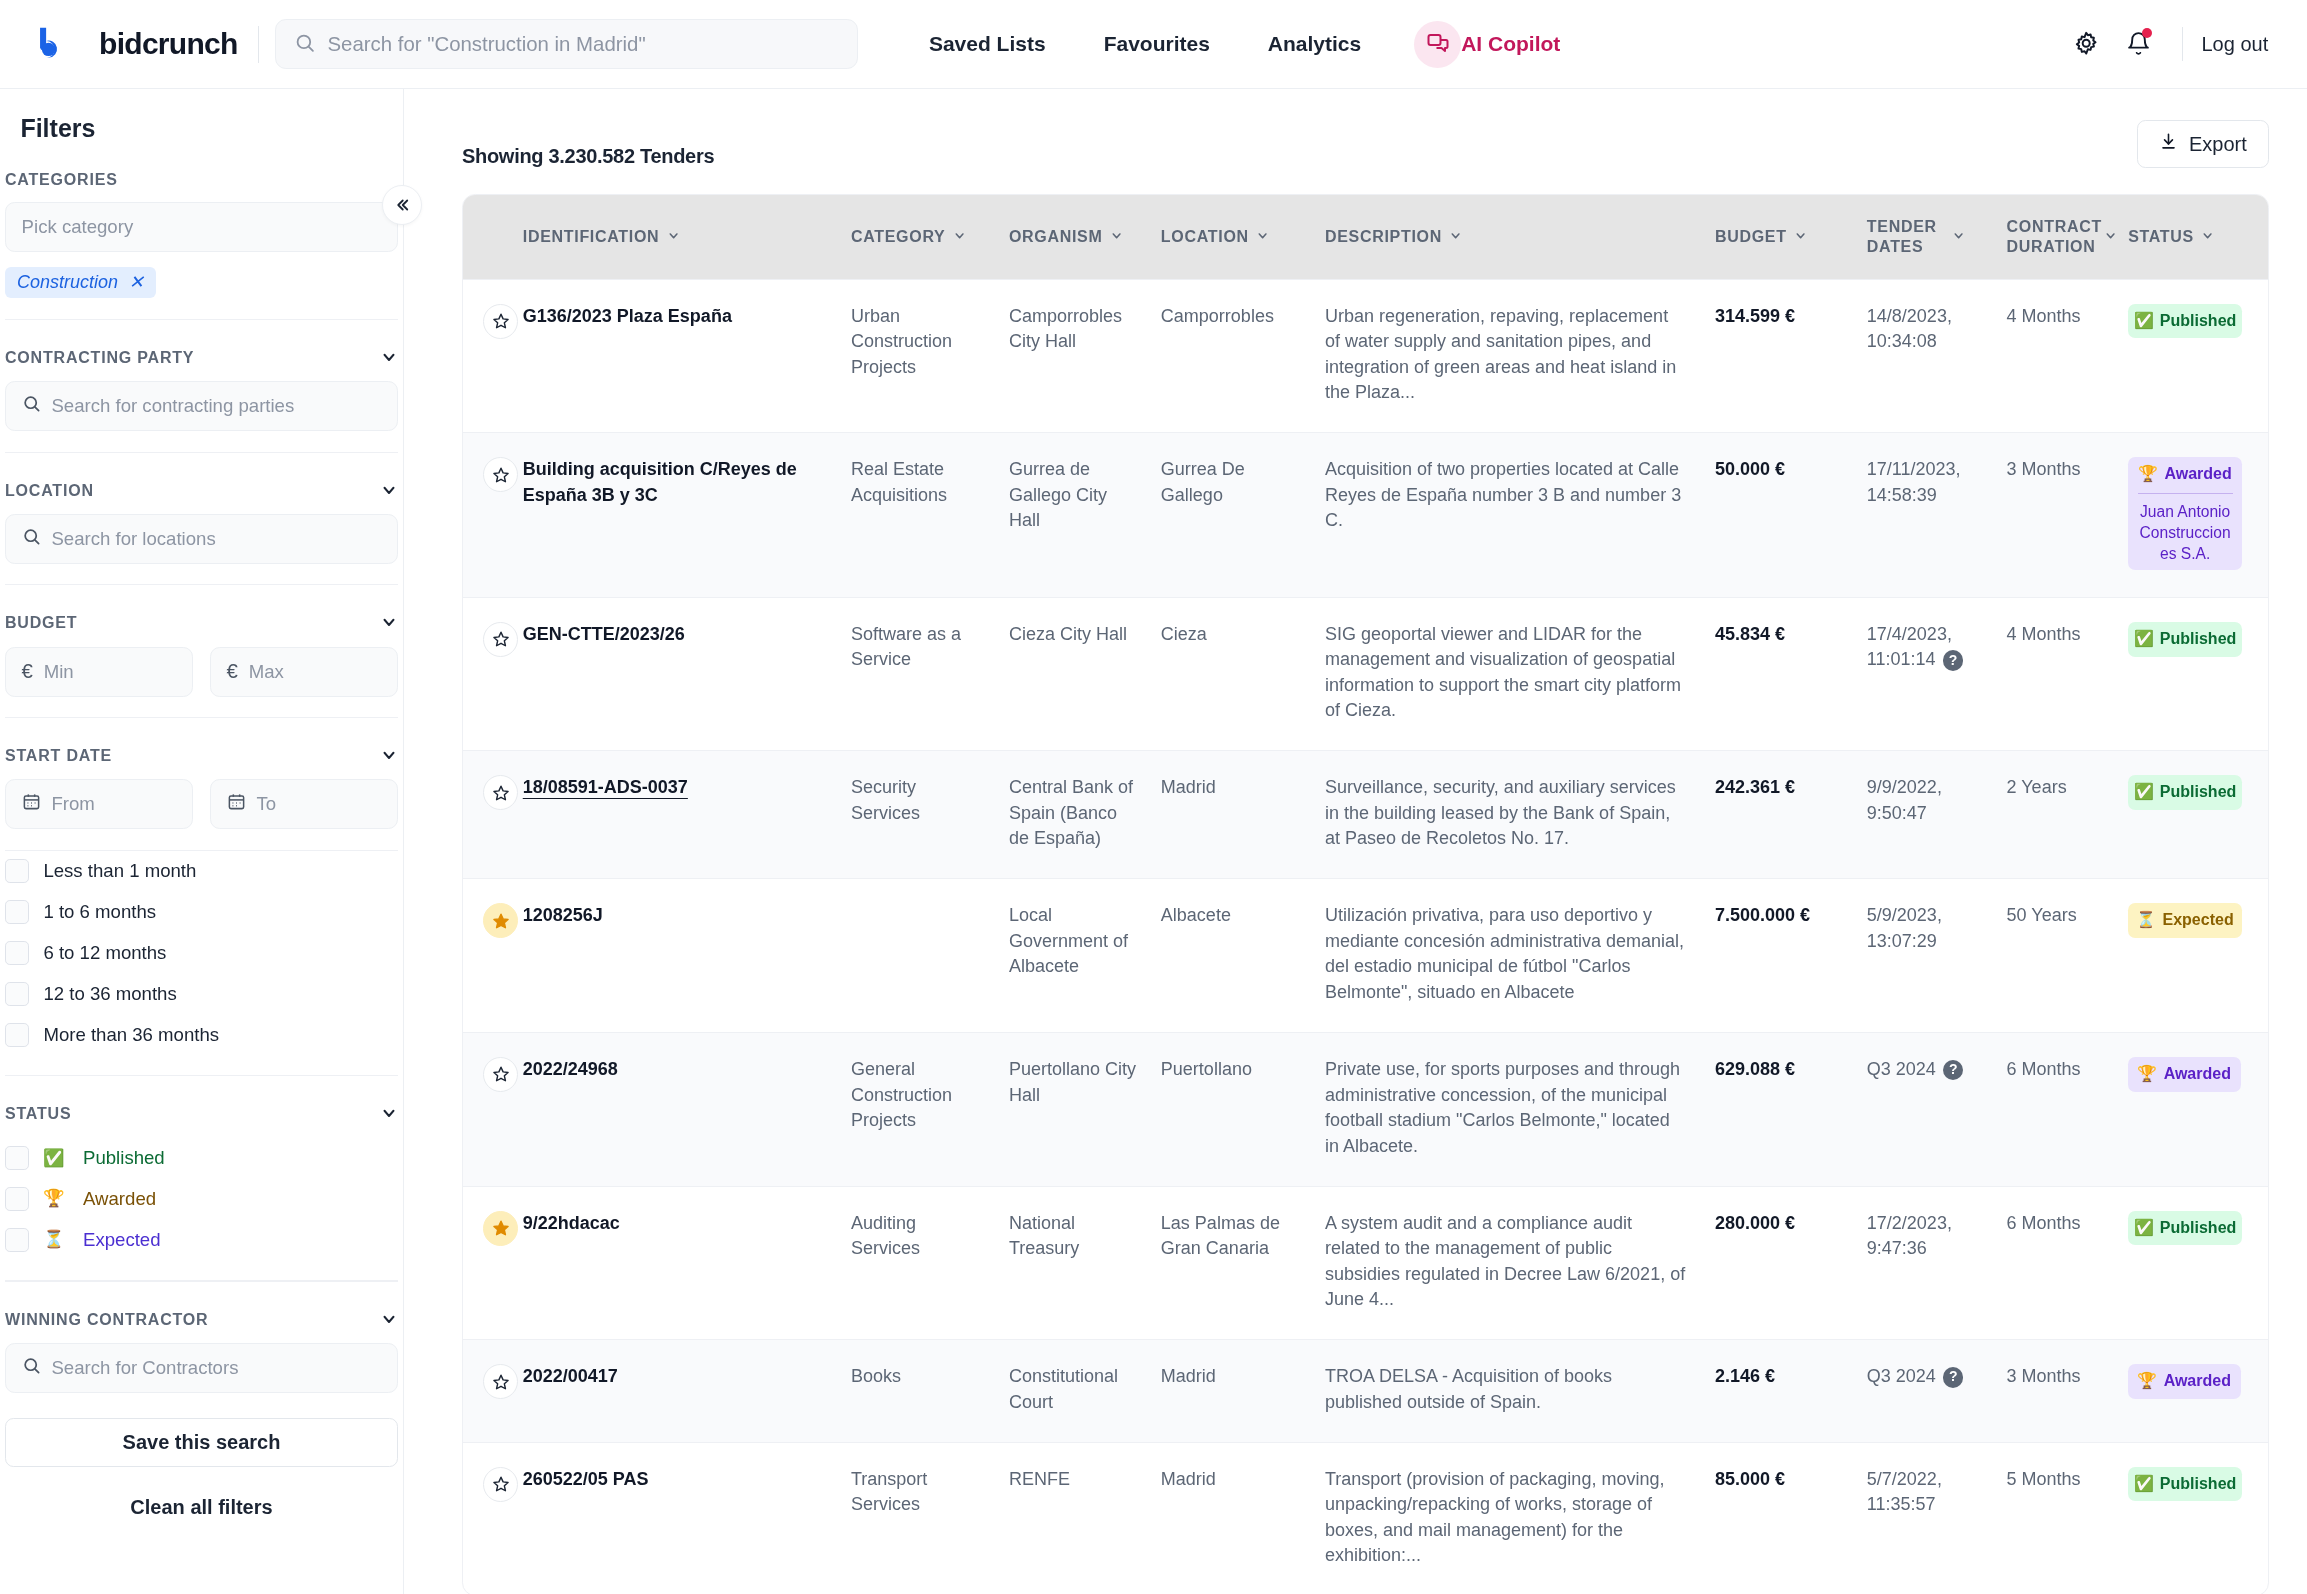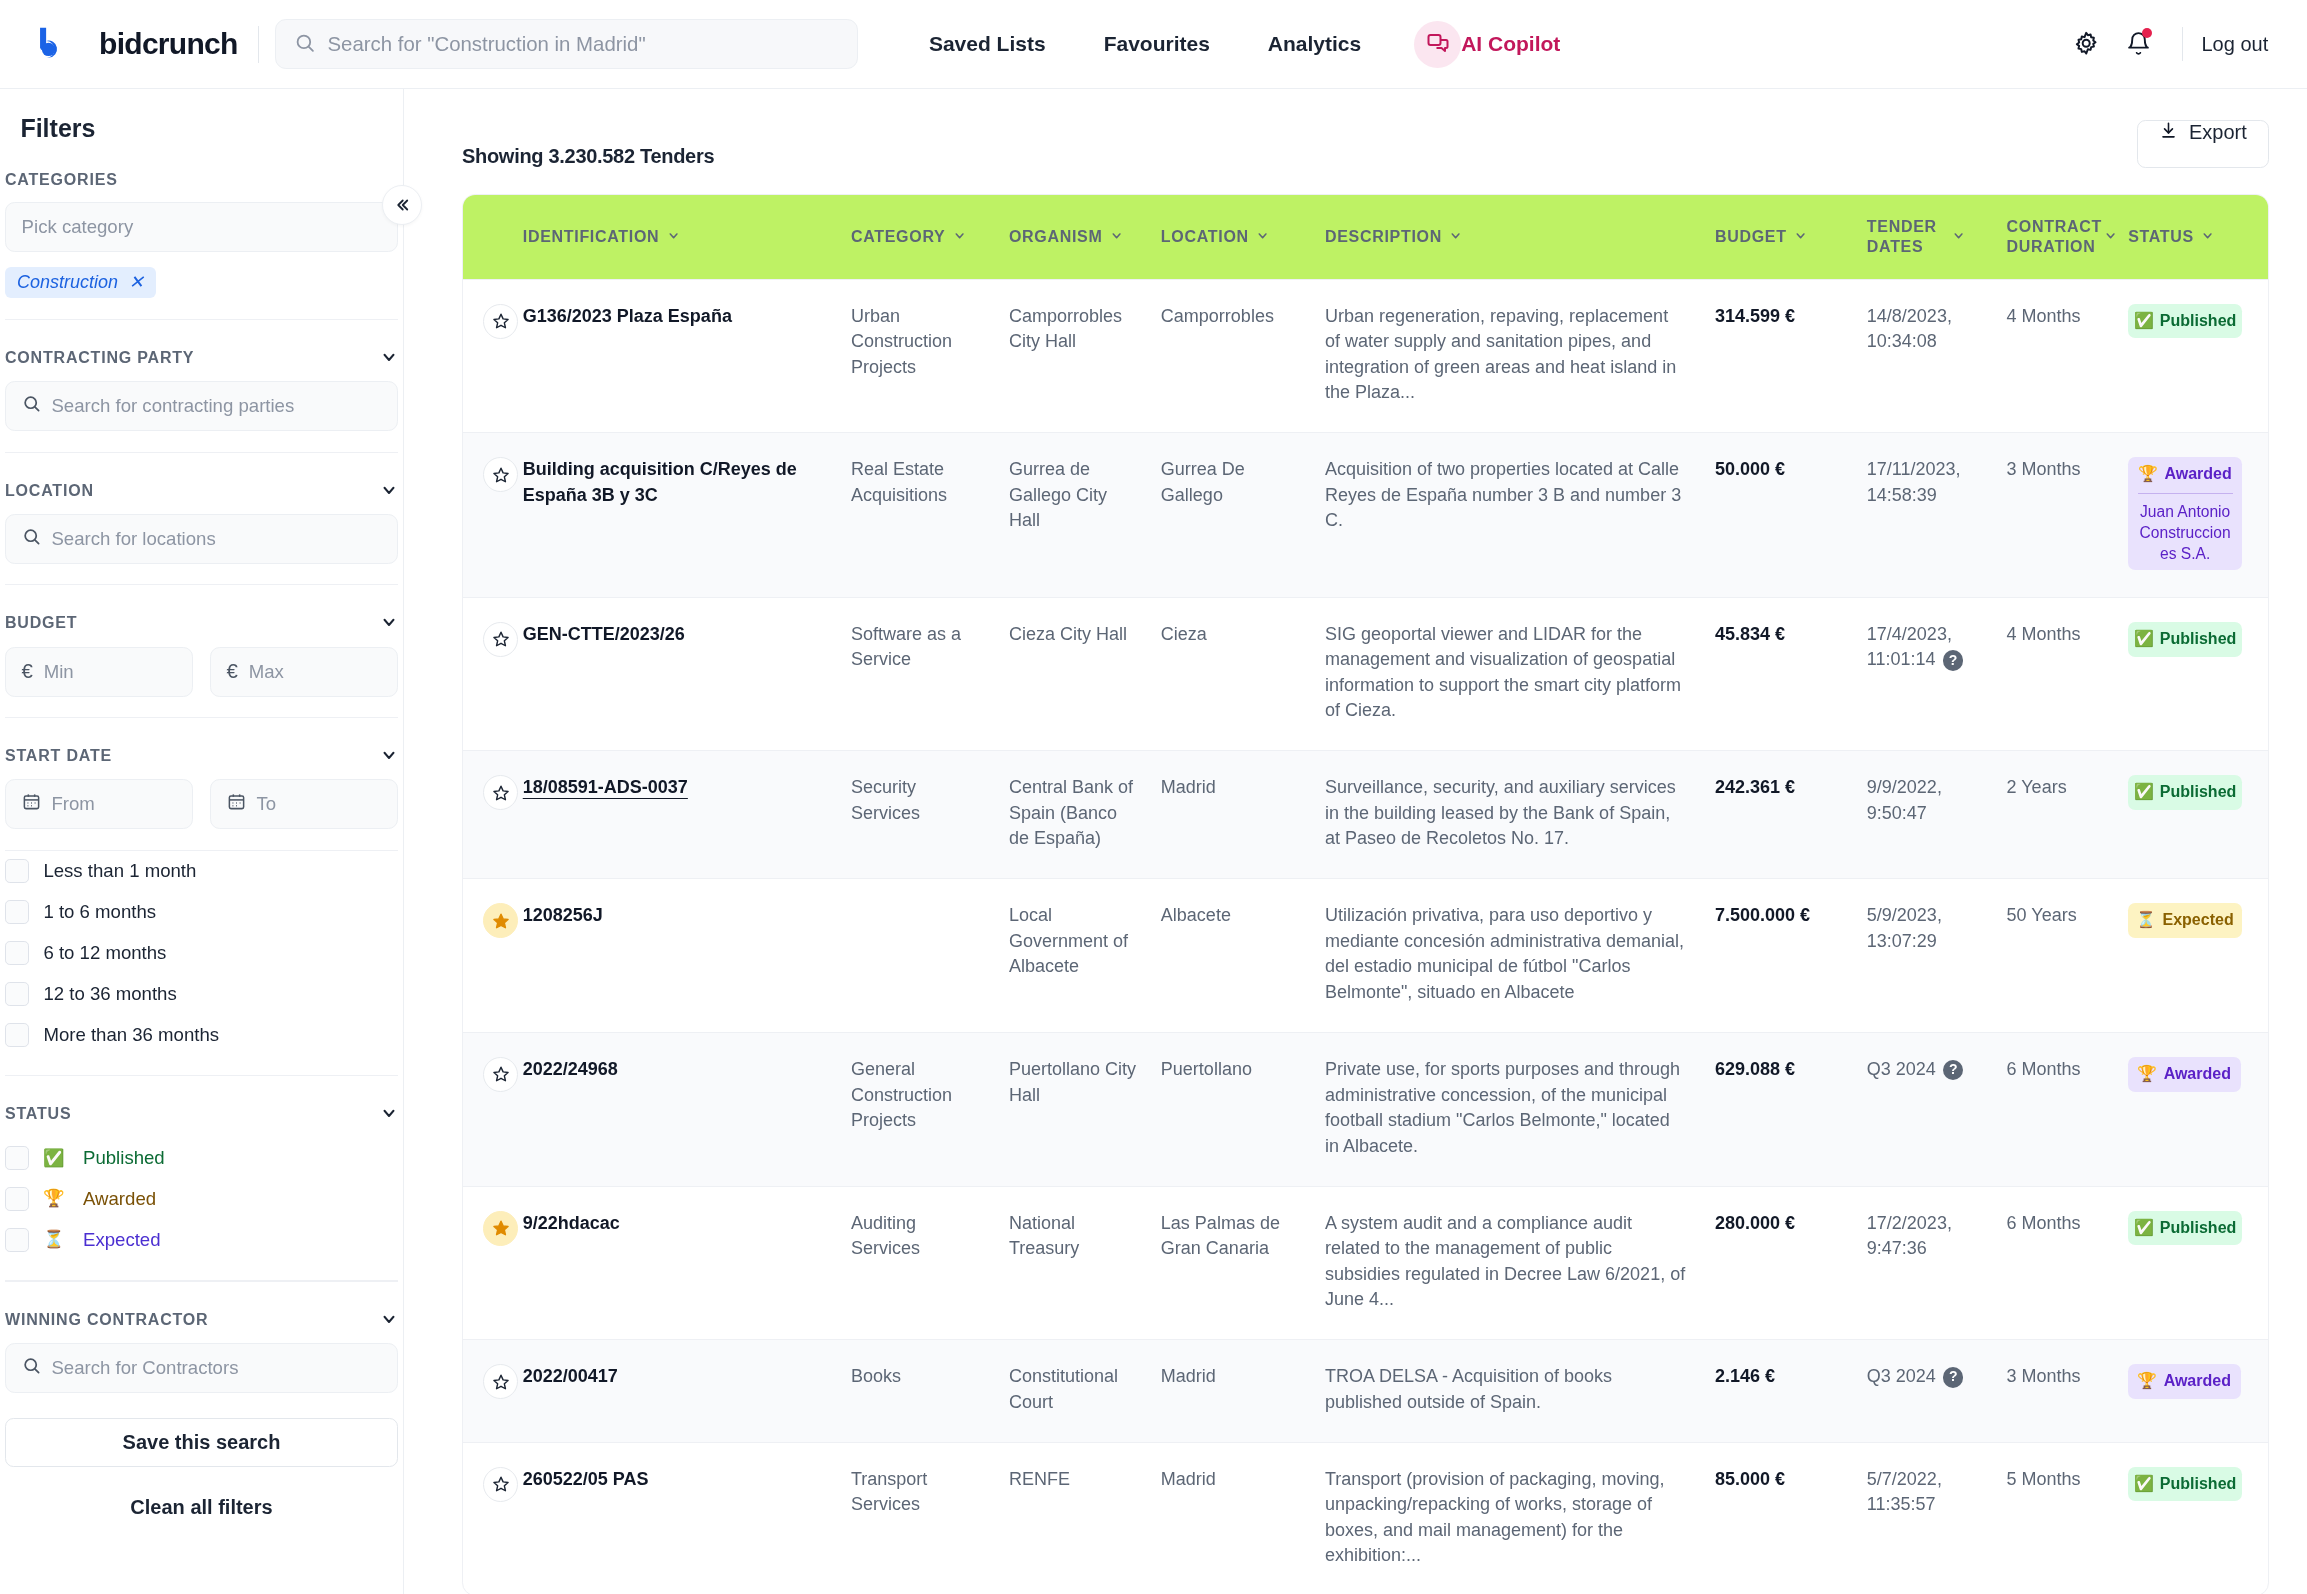--- a/index.html
+++ b/index.html
@@ -110,30 +110,30 @@
   }
   .link-center { text-align: center; font-size: 20px; font-weight: 600; color: #1b2433; margin-top: 29px; cursor: pointer; }
 
   
   .main { flex: 1; padding: 0 38px 0 58px; overflow: hidden; }
   .main-hd { display: flex; align-items: center; padding: 31px 0 26.4px 0; }
   .page-title { font-size: 20px; font-weight: 700; letter-spacing: -0.3px; margin-top: 24px; }
   .export-btn {
     margin-left: auto; height: 48px; min-width: 132px;
     border: 1.2px solid #e3e7ec; border-radius: 8.4px; background: #fff;
-    display: flex; align-items: flex-start; justify-content: center; gap: 10.8px;
+    display: flex; align-items: center; justify-content: center; gap: 10.8px;
     font-size: 20px; font-weight: 500; cursor: pointer;
   }
 
   .table-card {
     border: 1.2px solid #eef0f4; border-radius: 13.2px; background: #fff;
     overflow: hidden;
   }
   table { width: 100%; border-collapse: collapse; table-layout: fixed; }
-  thead tr { background: #bef264; }
+  thead tr { background: #e5e5e5; }
   thead th {
     text-align: left; vertical-align: middle;
     font-size: 16px; font-weight: 700; letter-spacing: 0.7px; color: #5c6675;
     padding: 21.6px 0 21.6px 0; height: 71px;
   }
   .th-in { display: flex; align-items: center; gap: 7.2px; }
   .th-in.wrap { align-items: center; }
   .th-txt { line-height: 1.25; }
   .cv { display: inline-block; }
 

